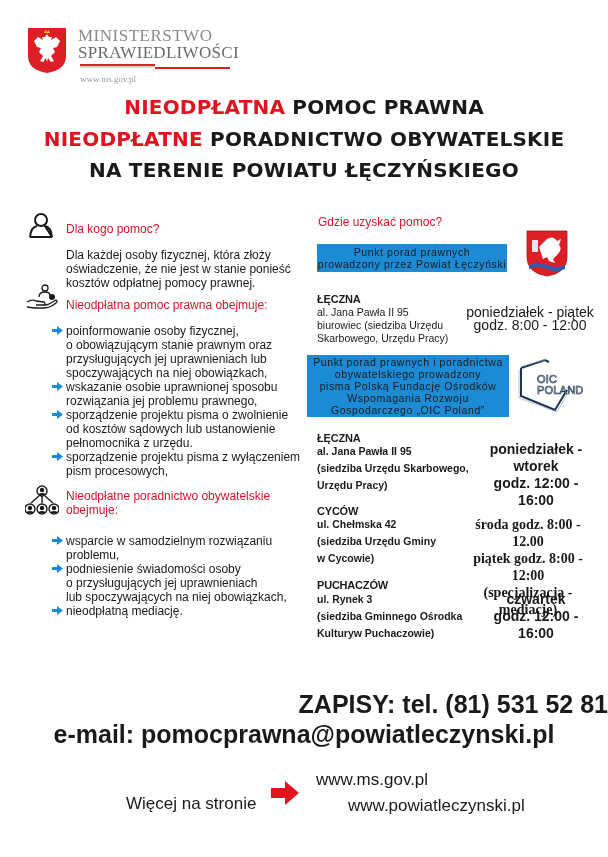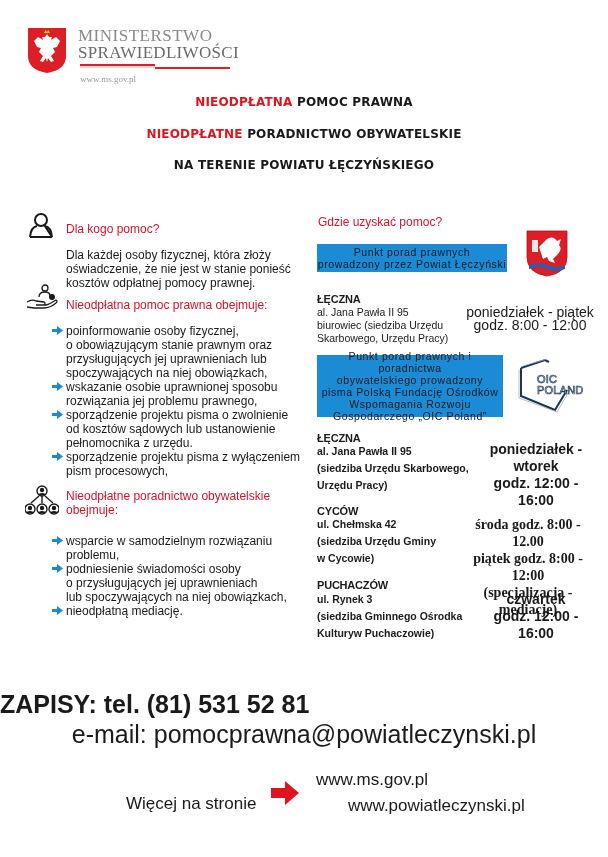--- a/index.html
+++ b/index.html
@@ -10,42 +10,42 @@
 
   
   .logo { left: 26px; top: 24px; width: 220px; height: 56px; }
   .eagle-shield { position: absolute; left: 0; top: 2px; width: 42px; height: 48px; }
   .min-line1 { position: absolute; left: 52px; top: 2px; font-family: "Liberation Serif", serif; font-size: 17px; color: #8a8a8a; letter-spacing: 0.5px; }
   .min-line2 { position: absolute; left: 52px; top: 19px; font-family: "Liberation Serif", serif; font-size: 17px; color: #6a6a6a; letter-spacing: 0.3px; }
   .min-rule { position: absolute; left: 54px; top: 40px; width: 150px; height: 6px; }
   .min-url { position: absolute; left: 54px; top: 50px; font-family: "Liberation Serif", serif; font-size: 9px; color: #9a9a9a; }
 
   
-  .title-line { left: 0; width: 608px; text-align: center; font-family: "DejaVu Sans", sans-serif; font-weight: bold; font-size: 12px; letter-spacing: 0.2px; color: #1a1a1a; }
+  .title-line { left: 0; width: 608px; text-align: center; font-family: "DejaVu Sans", sans-serif; font-weight: bold; font-size: 20px; letter-spacing: 0.2px; color: #1a1a1a; }
   .red { color: #e0141e; }
 
   
   .sec-head { font-size: 12px; color: #d4142a; }
   .body-txt { font-size: 12px; line-height: 14px; color: #1a1a1a; }
 
   .bullets { list-style: none; }
   .bullets li { position: relative; padding-left: 14px; font-size: 12px; line-height: 14px; color: #1a1a1a; }
   .bullets li .arrow { position: absolute; left: 0; top: 2px; width: 11px; height: 9px; }
 
   
   .blue-box { background: #1b8bd6; color: #1a1a1a; text-align: center; font-size: 10.5px; line-height: 12px; letter-spacing: 0.6px; display: flex; flex-direction: column; justify-content: center; }
   .loc-city { font-size: 11px; font-weight: bold; color: #1a1a1a; letter-spacing: -0.2px; }
   .loc-addr { font-size: 10.5px; line-height: 13px; color: #1a1a1a; }
   .loc-hours { font-size: 14px; line-height: 13px; text-align: center; color: #1a1a1a; }
   .bold { font-weight: bold; }
   .loc-addr.bold, .loc-hours.bold { line-height: 17px; }
 
   
-  .zapisy { left: 0; width: 608px; text-align: left; font-size: 25px; font-weight: bold; color: #1a1a1a; }
-  .email { left: 0; width: 608px; text-align: center; font-size: 25px; font-weight: normal; color: #1a1a1a; }
+  .zapisy { left: 0; width: 608px; text-align: right; font-size: 25px; font-weight: bold; color: #1a1a1a; }
+  .email { left: 0; width: 608px; text-align: center; font-size: 25px; font-weight: bold; color: #1a1a1a; }
   .more-label { font-size: 17px; color: #1a1a1a; }
   .url-link { font-size: 17px; color: #1a1a1a; text-decoration: none; }
 </style>
 </head>
 <body>
 
 <div class="abs logo">
   <svg class="eagle-shield" viewBox="0 0 42 48">
     <path d="M2 2 H40 V30 Q40 44 21 47 Q2 44 2 30 Z" fill="#dc1f26"></path>
     <path d="M21 8 l2 3 h3 l-1 3 l5 -3 l4 4 l-3 6 l-4 1 l2 4 l-4 4 l3 5 l-3 1 l-3 -4 l-1 4 l-1 -4 l-3 4 l-3 -1 l3 -5 l-4 -4 l2 -4 l-4 -1 l-3 -6 l4 -4 l5 3 l-1 -3 h3 z" fill="#ffffff"></path>
@@ -188,21 +188,21 @@
 <div class="abs loc-addr" style="left:317px; top:306px;">
   <div>al. Jana Pawła II 95</div>
   <div>biurowiec (siedziba Urzędu</div>
   <div>Skarbowego, Urzędu Pracy)</div>
 </div>
 <div class="abs loc-hours" style="left:460px; top:306px; width:140px;">
   <div>poniedziałek - piątek</div>
   <div>godz. 8:00 - 12:00</div>
 </div>
 
-<div class="abs blue-box" style="left:317px; top:355px; width:186px; height:62px;">
+<div class="abs blue-box" style="left:307px; top:355px; width:202px; height:62px;">
   <div>Punkt porad prawnych i poradnictwa</div>
   <div>obywatelskiego prowadzony</div>
   <div>pisma Polską Fundację Ośrodków</div>
   <div>Wspomagania Rozwoju</div>
   <div>Gospodarczego „OIC Poland”</div>
 </div>
 
 <div class="abs" style="left:515px; top:358px; width:80px; height:56px;">
   <svg style="position:absolute; left:0; top:0; width:64px; height:56px;" viewBox="0 0 64 56">
     <path d="M6 10 L30 2 L34 4 M6 10 L6 38 L40 52 L52 32" fill="none" stroke="#1d3552" stroke-width="2"></path>

